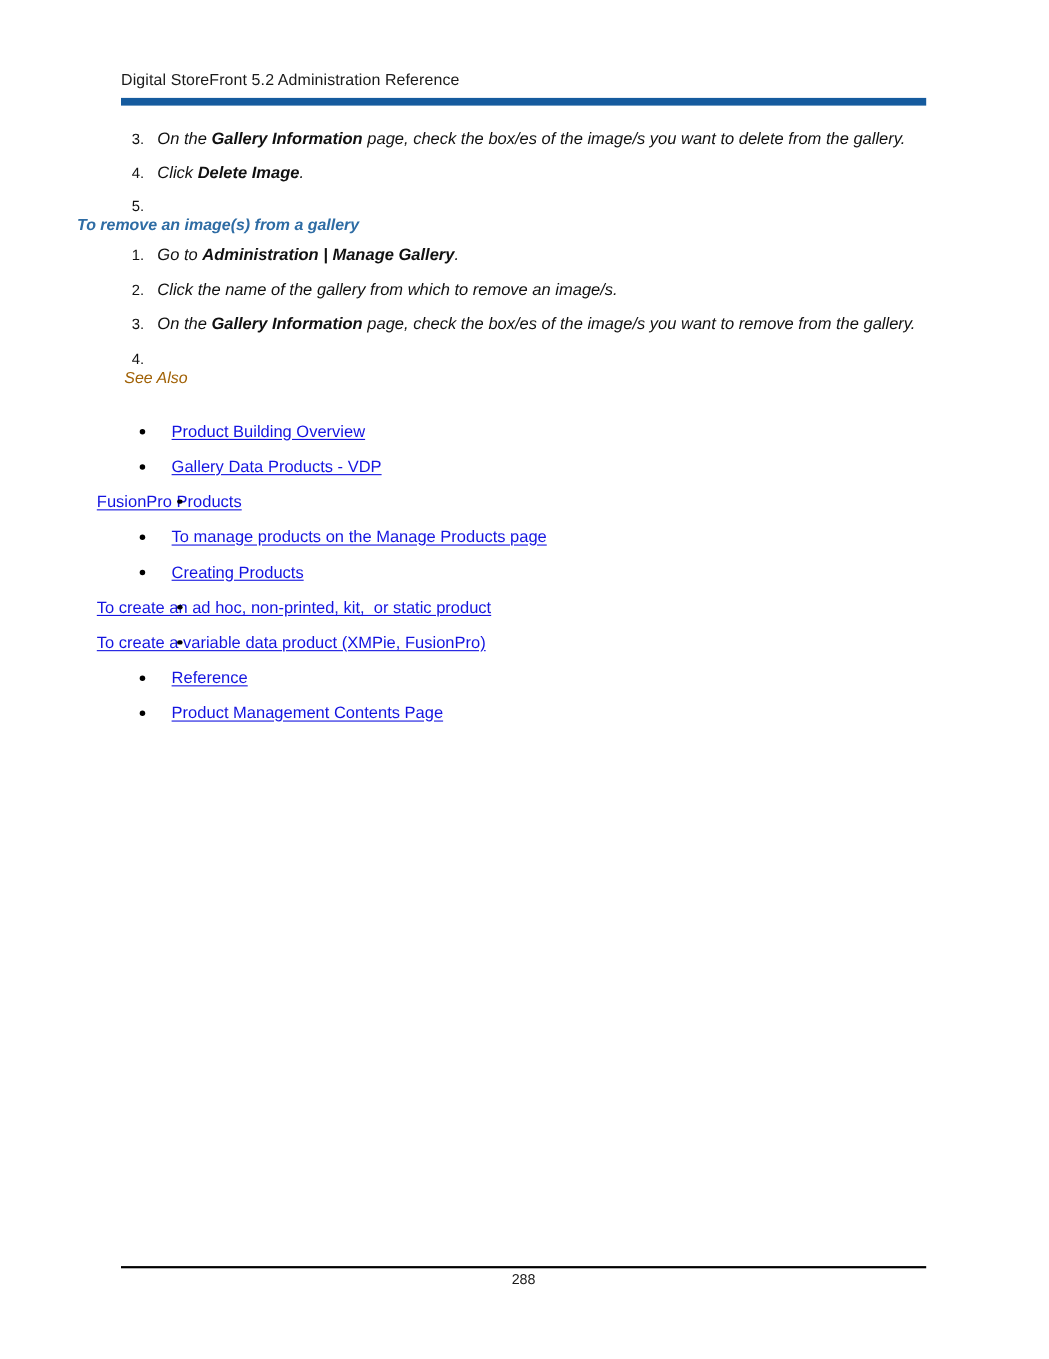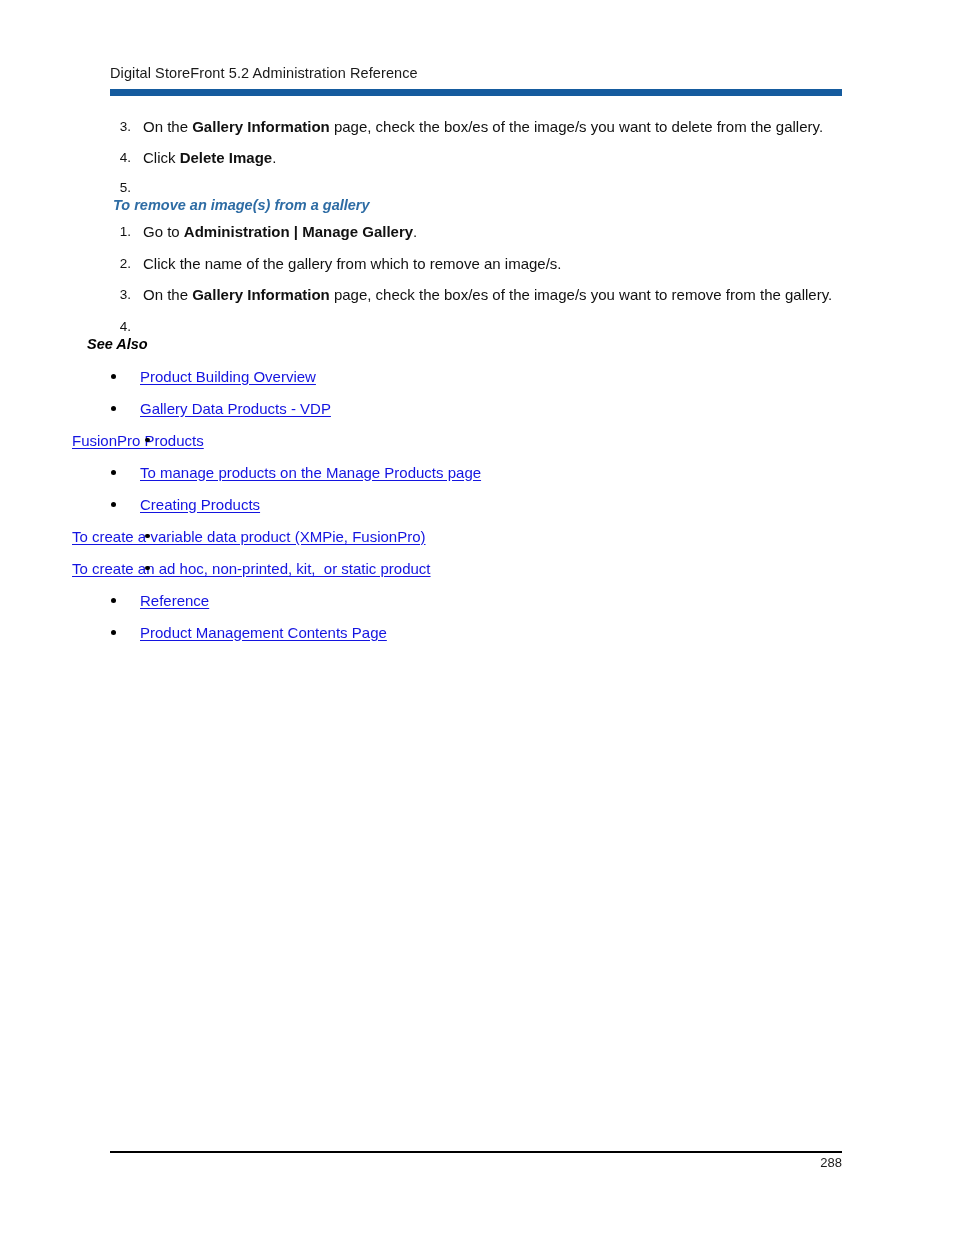--- a/index.html
+++ b/index.html
@@ -74,49 +74,50 @@
     left: 105px;
     top: 0;
     width: 26px;
     text-align: right;
     font-size: 13.5px;
     line-height: 21.5px;
     color: #111111;
   }
   ol.steps > li .txt {
     display: block;
+    font-style: italic;
   }
   ol.steps > li b {
     font-weight: bold;
   }
 
   .steps.first > li { margin-bottom: 9px; }
 
   
   .blue-heading {
     font-size: 14.5px;
     font-style: italic;
     font-weight: bold;
     color: #2E6CA4;
-    padding-left: 113px;
+    padding-left: 70px;
     line-height: 20px;
   }
   .see-also-heading {
     font-size: 14.5px;
     font-style: italic;
-    font-weight: bold;
-    color: #000000;
-    padding-left: 87px;
+    font-weight: normal;
+    color: #a16207;
+    padding-left: 113px;
     line-height: 20px;
   }
 
   
   ul.links {
     list-style: none;
-    margin: 0;
+    margin: 16px;
     padding: 0;
   }
   ul.links > li {
     position: relative;
     padding-left: 140px;
     margin: 0 0 11px 0;
     font-size: 15px;
     line-height: 21px;
   }
   ul.links > li.lvl2 {
@@ -153,21 +154,21 @@
     top: 1139px;
     width: 732px;
     height: 1.5px;
     background: #000000;
   }
   .footer-page-number {
     position: absolute;
     left: 110px;
     top: 1143px;
     width: 732px;
-    text-align: right;
+    text-align: center;
     font-size: 13px;
     color: #1a1a1a;
   }
 
   .spacer-12 { height: 12px; }
   .spacer-18 { height: 18px; }
   .spacer-6  { height: 6px; }
 </style>
 </head>
 <body>
@@ -224,22 +225,22 @@
     <div class="see-also-heading">See Also</div>
 
     <div class="spacer-12"></div>
 
     <ul class="links" id="see-also-links">
         <li><span class="bullet"></span><a class="doclink" href="#">Product Building Overview</a></li>
         <li><span class="bullet"></span><a class="doclink" href="#">Gallery Data Products - VDP</a></li>
         <li class="lvl2"><span class="bullet"></span><a class="doclink" href="#">FusionPro Products</a></li>
         <li><span class="bullet"></span><a class="doclink" href="#">To manage products on the Manage Products page</a></li>
         <li><span class="bullet"></span><a class="doclink" href="#">Creating Products</a></li>
+        <li class="lvl2"><span class="bullet"></span><a class="doclink" href="#">To create an ad hoc, non-printed, kit,  or static product</a></li>
         <li class="lvl2"><span class="bullet"></span><a class="doclink" href="#">To create a variable data product (XMPie, FusionPro)</a></li>
-        <li class="lvl2"><span class="bullet"></span><a class="doclink" href="#">To create an ad hoc, non-printed, kit,  or static product</a></li>
         <li><span class="bullet"></span><a class="doclink" href="#">Reference</a></li>
         <li><span class="bullet"></span><a class="doclink" href="#">Product Management Contents Page</a></li>
       </ul>
   </div>
 
   <div class="footer-rule"></div>
   <div class="footer-page-number">288</div>
 </div>
 
 </body></html>

